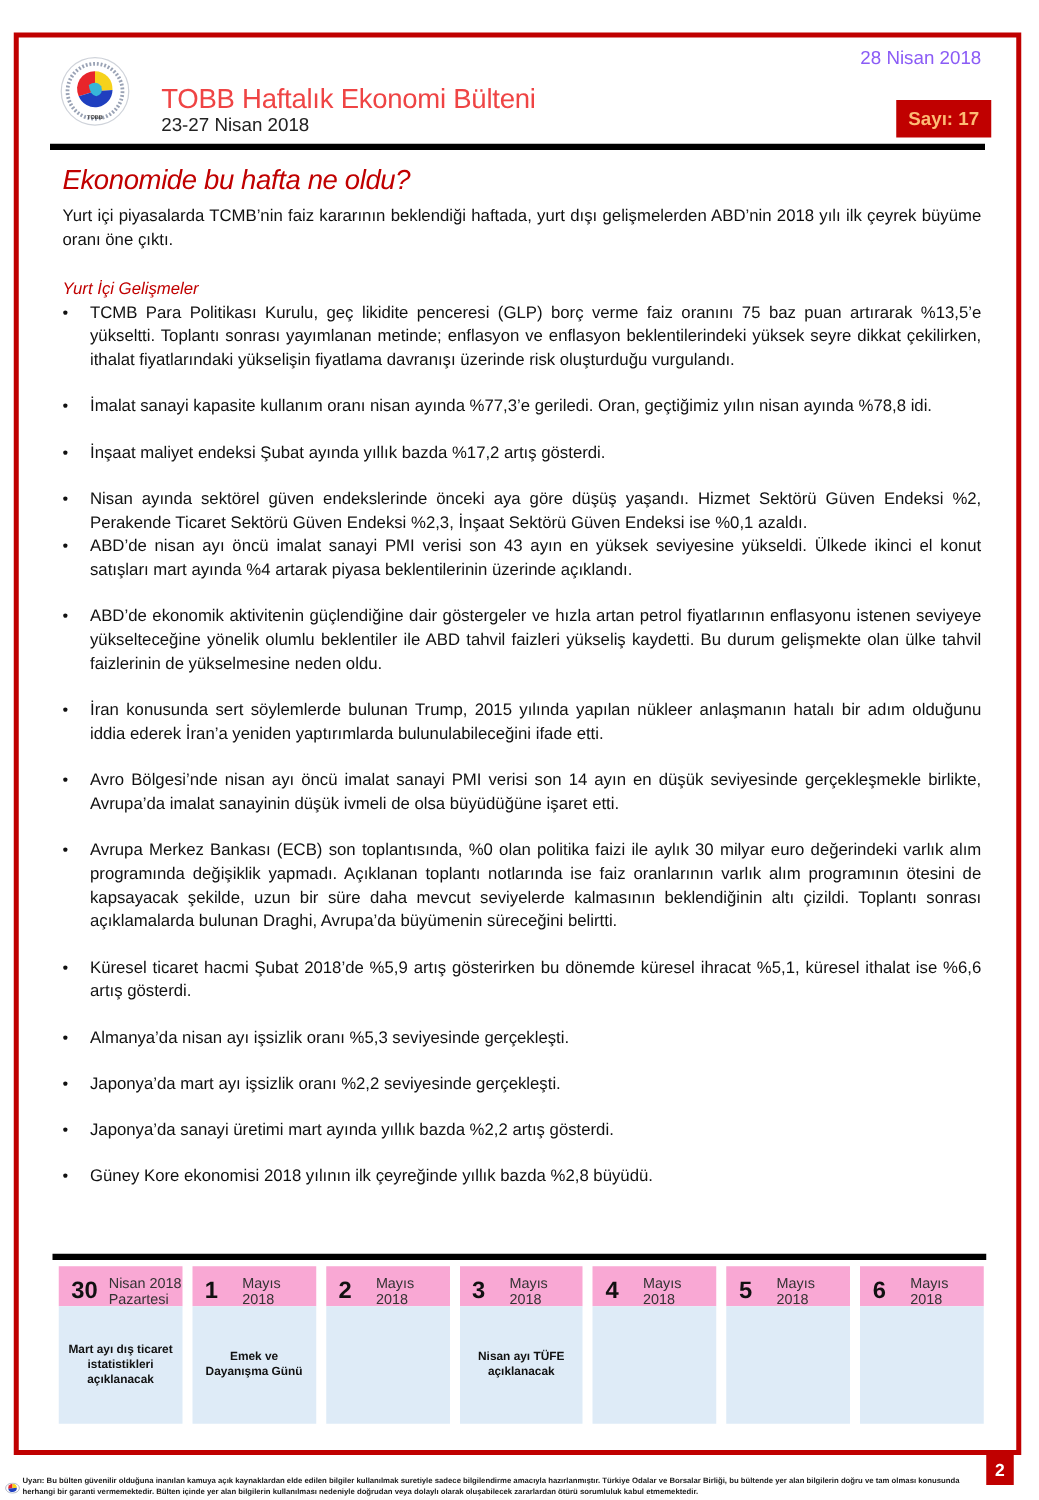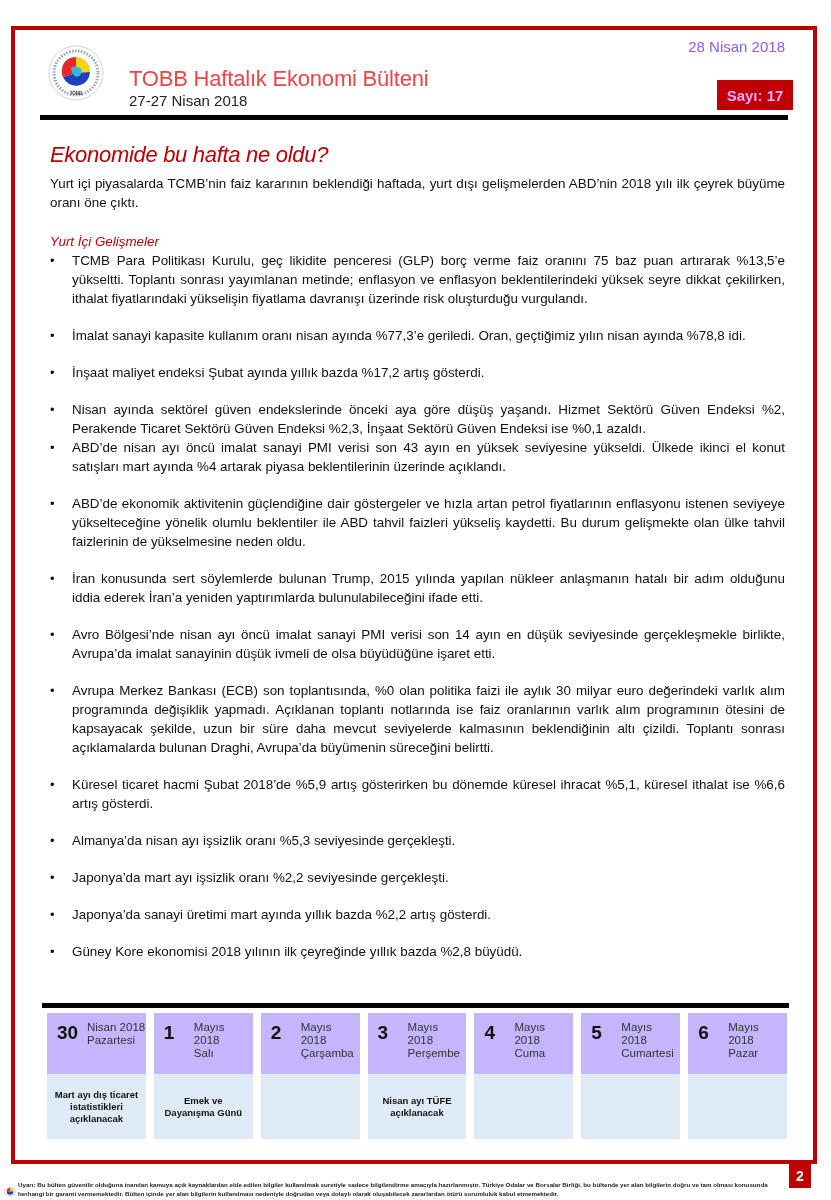--- a/index.html
+++ b/index.html
@@ -11,45 +11,45 @@
     border: 4px solid #c00000;
   }
 
   
   .logo { position: absolute; left: 47px; top: 44px; width: 58px; height: 58px; }
   .title { position: absolute; left: 129px; top: 66px; font-size: 22px; color: #ef4444; letter-spacing: -0.2px; white-space: nowrap; }
   .subtitle { position: absolute; left: 129px; top: 92px; font-size: 15px; color: #222; white-space: nowrap; }
   .pub-date { position: absolute; right: 46px; top: 38px; font-size: 15px; color: #8b5cf6; white-space: nowrap; }
   .issue-badge {
     position: absolute; left: 717px; top: 80px; width: 76px; height: 30px;
-    background: #c00000; color: #f0abfc; font-weight: bold; font-size: 15px;
+    background: #c00000; color: #fdba74; font-weight: bold; font-size: 15px;
     display: flex; align-items: center; justify-content: center;
   }
   .rule-top { position: absolute; left: 40px; top: 115px; width: 748px; height: 5px; background: #000; }
 
   
-  .content { position: absolute; left: 50px; top: 142px; width: 735px; }
+  .content { position: absolute; left: 50px; top: 131px; width: 735px; }
   .headline { font-style: italic; color: #c00000; font-size: 22px; letter-spacing: -0.3px; margin-bottom: 6px; }
   .intro { font-size: 13.4px; line-height: 19px; text-align: justify; }
   .section-title { color: #c00000; font-size: 13.4px; margin-top: 20px; line-height: 19px; font-style: italic; }
   ul.bullets { list-style: none; }
   ul.bullets li {
     position: relative; padding-left: 22px; font-size: 13.4px; line-height: 19px;
     text-align: justify; margin-bottom: 18px;
   }
   ul.bullets li::before {
     content: "\2022"; position: absolute; left: 0; top: 0; font-size: 13px;
   }
   ul.bullets li:last-child { margin-bottom: 0; }
 
   
   .rule-cal { position: absolute; left: 42px; top: 1003px; width: 747px; height: 5px; background: #000; }
   .calendar { position: absolute; left: 47px; top: 1013px; width: 740px; height: 126px; display: flex; gap: 8px; }
   .day { width: 99px; display: flex; flex-direction: column; }
-  .day-head { height: 61px; background: #c4b5fd; display: flex; align-items: flex-start; padding: 8px 0 0 10px; }
+  .day-head { height: 32px; background: #f9a8d4; display: flex; align-items: flex-start; padding: 8px 0 0 10px; }
   .day-num { font-size: 19px; font-weight: bold; color: #111; min-width: 26px; line-height: 24px; }
   .day-meta { font-size: 11.5px; line-height: 13px; color: #333; padding-top: 0px; padding-left: 4px; }
   .day-body {
     flex: 1; background: #deebf7; display: flex; align-items: center; justify-content: center;
     text-align: center; font-size: 9.5px; font-weight: bold; line-height: 12px; color: #111; padding: 0 6px;
   }
 
   
   .page-badge {
     position: absolute; left: 789px; top: 1164px; width: 22px; height: 24px;
@@ -72,21 +72,21 @@
     <circle cx="29" cy="29" r="27" fill="#fff" stroke="#cfd3da" stroke-width="1"></circle>
     <circle cx="29" cy="29" r="22" fill="none" stroke="#9aa3b5" stroke-width="3" stroke-dasharray="1.5 1.5"></circle>
     <path d="M29 13 A14 14 0 0 0 16 33 L29 29 Z" fill="#e8252b"></path>
     <path d="M29 13 A14 14 0 0 1 43 28 L29 29 Z" fill="#f6d21b"></path>
     <path d="M16 33 A14 14 0 0 0 43 28 L29 29 Z" fill="#1f3fbf"></path>
     <path d="M24 24 Q30 20 34 25 Q36 31 30 33 Q25 32 24 24 Z" fill="#36b6d9"></path>
     <text x="29" y="51" font-size="4.5" text-anchor="middle" fill="#333" font-family="Liberation Sans, sans-serif" font-weight="bold">TOBB</text>
   </svg>
 </div>
 <div class="title">TOBB Haftalık Ekonomi Bülteni</div>
-<div class="subtitle">27-27 Nisan 2018</div>
+<div class="subtitle">23-27 Nisan 2018</div>
 <div class="pub-date">28 Nisan 2018</div>
 <div class="issue-badge">Sayı: 17</div>
 <div class="rule-top"></div>
 
 <div class="content">
   <div class="headline">Ekonomide bu hafta ne oldu?</div>
   <p class="intro">Yurt içi piyasalarda TCMB’nin faiz kararının beklendiği haftada, yurt dışı gelişmelerden ABD’nin 2018 yılı ilk çeyrek büyüme oranı öne çıktı.</p>
 
   <div class="section-title">Yurt İçi Gelişmeler</div>
   <ul class="bullets">

